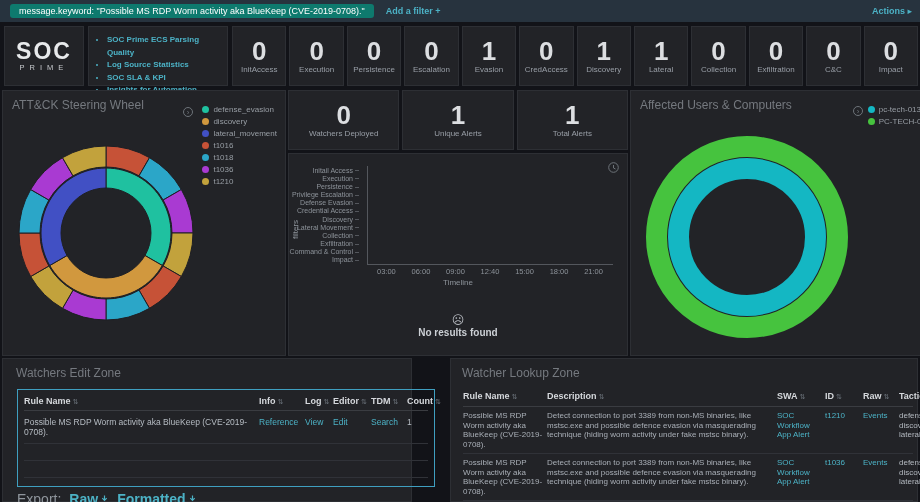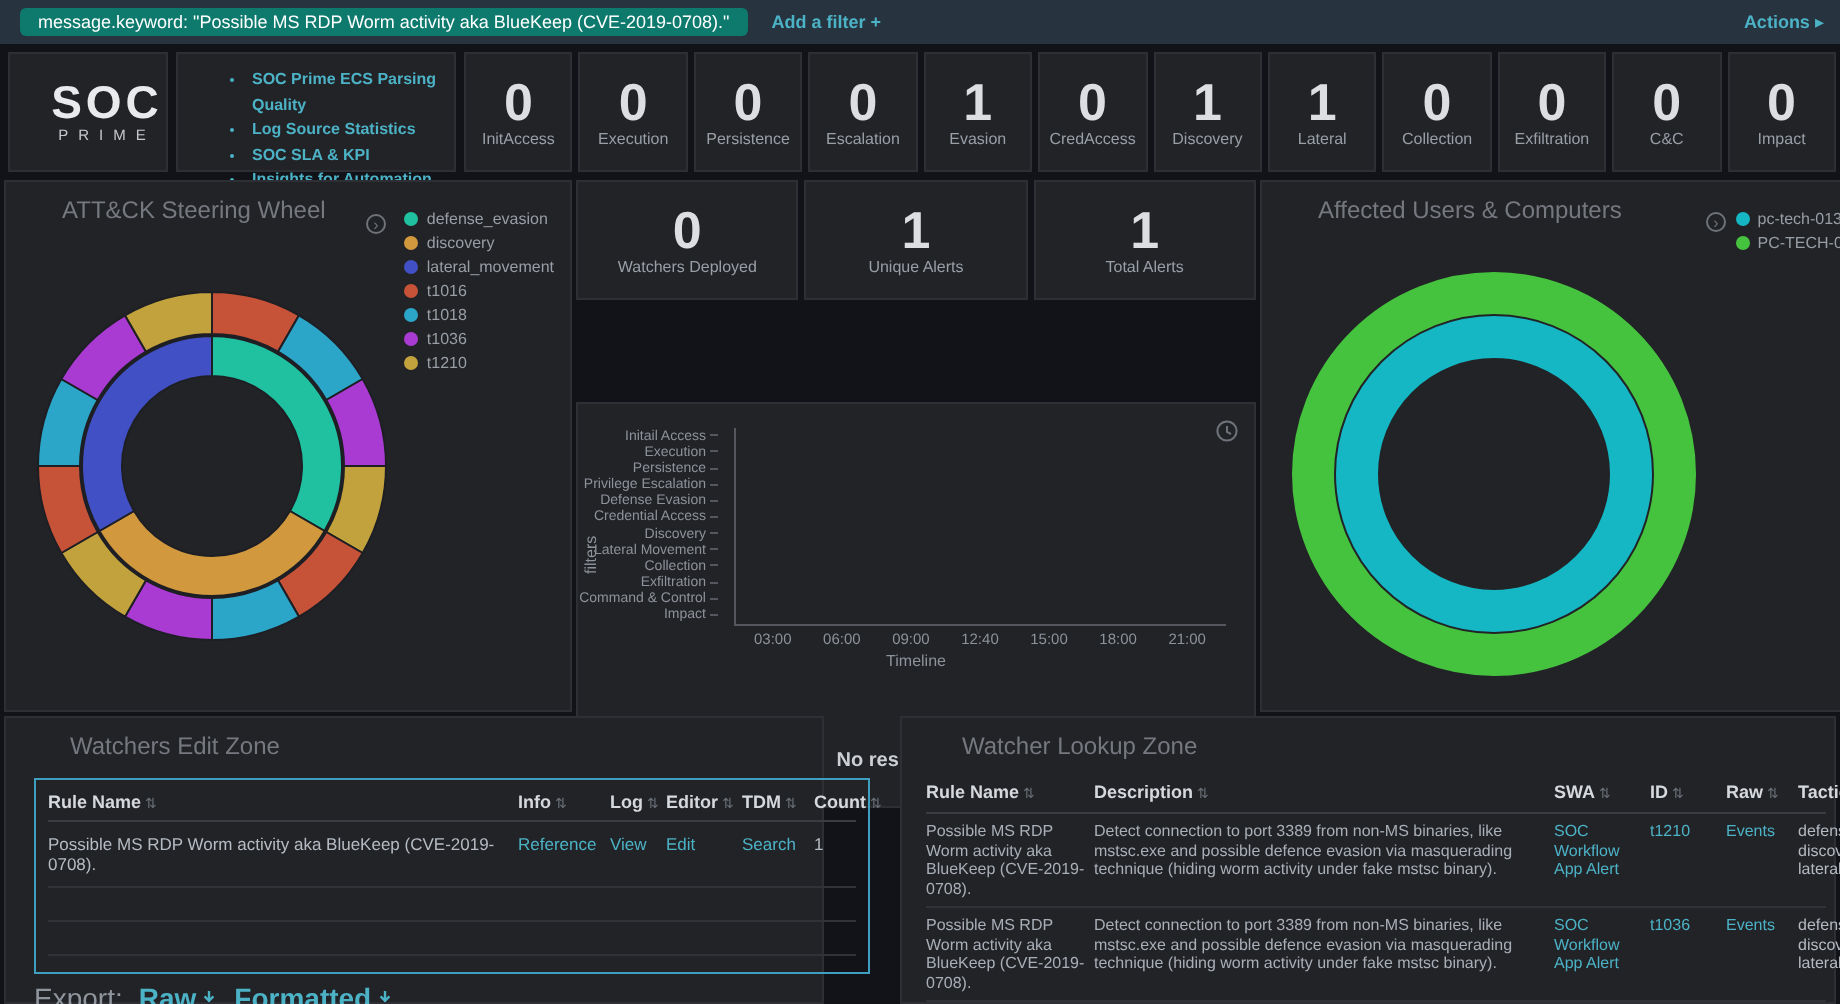--- a/index.html
+++ b/index.html
@@ -10,21 +10,21 @@
 
   
   .topbar { left:0; top:0; width:920px; height:22px; background:#27333e;
     display:flex; align-items:center; padding:0 8px; }
   .filter-pill { background:#0e7a6e; color:#fff; font-size:9px; padding:2px 9px;
     border-radius:3px; margin-left:2px; cursor:pointer; white-space:nowrap; }
   .add-filter { color:#4cb2c6; font-size:9px; margin-left:12px; cursor:pointer; font-weight:bold; }
   .actions { margin-left:auto; color:#4cb2c6; font-size:9px; font-weight:bold; cursor:pointer; }
 
   
-  .panel { position:absolute; background:#222327; border:1px solid #2d2f34;padding-left:19px; }
+  .panel { position:absolute; background:#222327; border:1px solid #2d2f34; }
   .panel-title { color:#75797f; font-size:12px; padding:7px 0 0 9px; white-space:nowrap; }
 
   
   .logo-wrap { display:flex; flex-direction:column; align-items:center; justify-content:center; height:100%; }
   .logo-line1 { color:#e8eaec; font-size:23px; font-weight:bold; letter-spacing:2px; line-height:22px; }
   .logo-line2 { color:#c6c9cd; font-size:7.5px; letter-spacing:5px; margin-top:1px; }
   .links-list { list-style:disc; margin:7px 0 0 18px; }
   .links-list li { color:#4cb2c6; font-size:8px; font-weight:bold; line-height:12.5px; cursor:pointer; }
   .tiles-grid { left:232px; top:26px; width:686px; height:60px; display:grid;
     grid-template-columns:repeat(12,1fr); gap:3px; }
@@ -248,21 +248,21 @@
         <div class="stat-value">1</div>
         <div class="stat-label">Unique Alerts</div>
       </div>
 
       <div class="stat-tile">
         <div class="stat-value">1</div>
         <div class="stat-label">Total Alerts</div>
       </div>
     </div>
 
-  <div class="panel" style="left:288px;top:153px;width:340px;height:203px;margin-top:48px;">
+  <div class="panel" style="left:288px;top:153px;width:340px;height:203px;">
     <svg class="clock-icon abs" width="11" height="11" viewBox="0 0 11 11">
       <circle cx="5.5" cy="5.5" r="4.8" fill="none" stroke="#6d7379" stroke-width="1"></circle>
       <path d="M5.5 3v3l2 1" fill="none" stroke="#6d7379" stroke-width="1"></path>
     </svg>
     <div class="axis-title filters-lbl abs">filters</div>
     <div class="ylabels abs">
 
     <div>Initail Access</div>
         <div>Execution</div>
         <div>Persistence</div>

